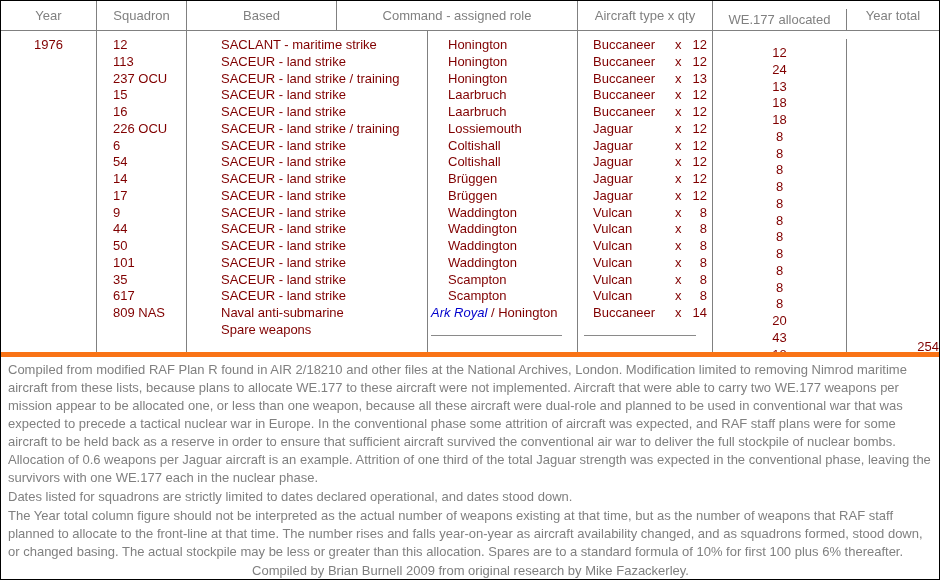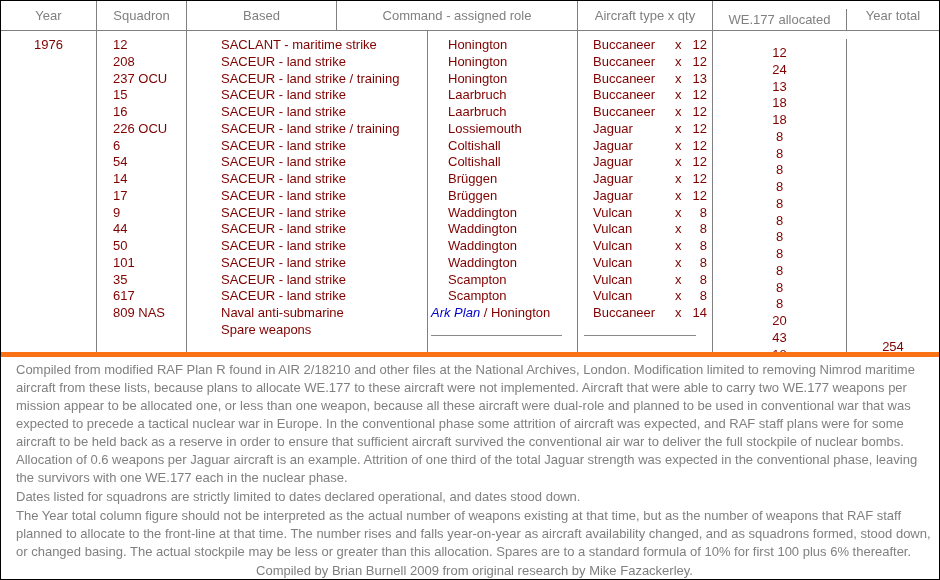--- a/index.html
+++ b/index.html
@@ -30,25 +30,25 @@
   .sqn-cell{padding-left:16px;}
   .role-cell{padding-left:34px;}
   .based-cell{padding-left:20px;}
   .based-cell.ship-row{padding-left:3px;}
   .ship{color:#0000cc;font-style:italic;}
   .ac-cell{display:flex;padding-left:15px;}
   .ac-name{width:82px;}
   .ac-x{width:14px;}
   .ac-qty{width:18px;text-align:right;}
   .alloc-cell{text-align:center;}
-  .total-cell{text-align:center;margin-top:301.5px;}
+  .total-cell{text-align:right;margin-top:301.5px;}
   .based-rule{height:13px;width:131px;margin-left:3px;border-bottom:1px solid #8a8a8a;}
   .ac-rule{height:13px;width:112px;margin-left:6px;border-bottom:1px solid #8a8a8a;}
   
-  .notes{padding:4px 6px 0 15px;color:#808080;font-size:13px;line-height:18px;}
+  .notes{padding:4px 6px 0 7px;color:#808080;font-size:13px;line-height:18px;}
   .notes p{margin:0 0 1px 0;}
   .credit{text-align:center;margin-top:1px;}
 </style>
 </head>
 <body>
 
 <div class="page">
 
   <div class="weapons-table">
 
@@ -63,21 +63,21 @@
     </div>
 
     <div class="tbody">
 
       <div class="col w-year">
         <div class="cell year-cell">1976</div>
       </div>
 
       <div class="col w-sqn">
         <div class="cell sqn-cell">12</div>
-        <div class="cell sqn-cell">208</div>
+        <div class="cell sqn-cell">113</div>
         <div class="cell sqn-cell">237 OCU</div>
         <div class="cell sqn-cell">15</div>
         <div class="cell sqn-cell">16</div>
         <div class="cell sqn-cell">226 OCU</div>
         <div class="cell sqn-cell">6</div>
         <div class="cell sqn-cell">54</div>
         <div class="cell sqn-cell">14</div>
         <div class="cell sqn-cell">17</div>
         <div class="cell sqn-cell">9</div>
         <div class="cell sqn-cell">44</div>
@@ -121,21 +121,21 @@
         <div class="cell based-cell">Coltishall</div>
         <div class="cell based-cell">Coltishall</div>
         <div class="cell based-cell">Brüggen</div>
         <div class="cell based-cell">Brüggen</div>
         <div class="cell based-cell">Waddington</div>
         <div class="cell based-cell">Waddington</div>
         <div class="cell based-cell">Waddington</div>
         <div class="cell based-cell">Waddington</div>
         <div class="cell based-cell">Scampton</div>
         <div class="cell based-cell">Scampton</div>
-        <div class="cell based-cell ship-row"><span class="ship">Ark Plan</span><span> / Honington</span></div>
+        <div class="cell based-cell ship-row"><span class="ship">Ark Royal</span><span> / Honington</span></div>
         <div class="cell">
             <div class="based-rule"></div>
           </div>
         <div class="cell">
             <div class="based-rule"></div>
           </div>
       </div>
 
       <div class="col w-ac">
         <div class="cell ac-cell">

